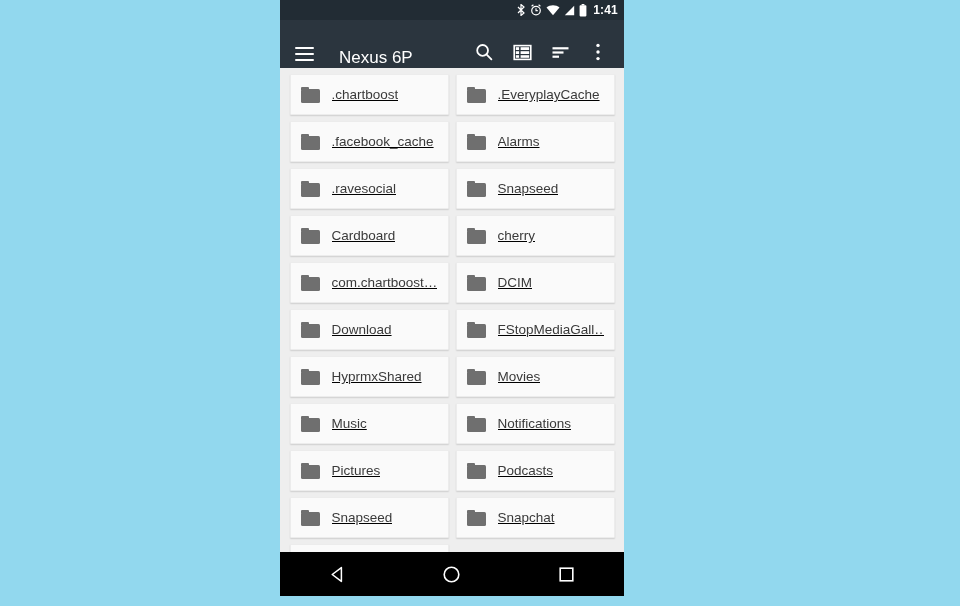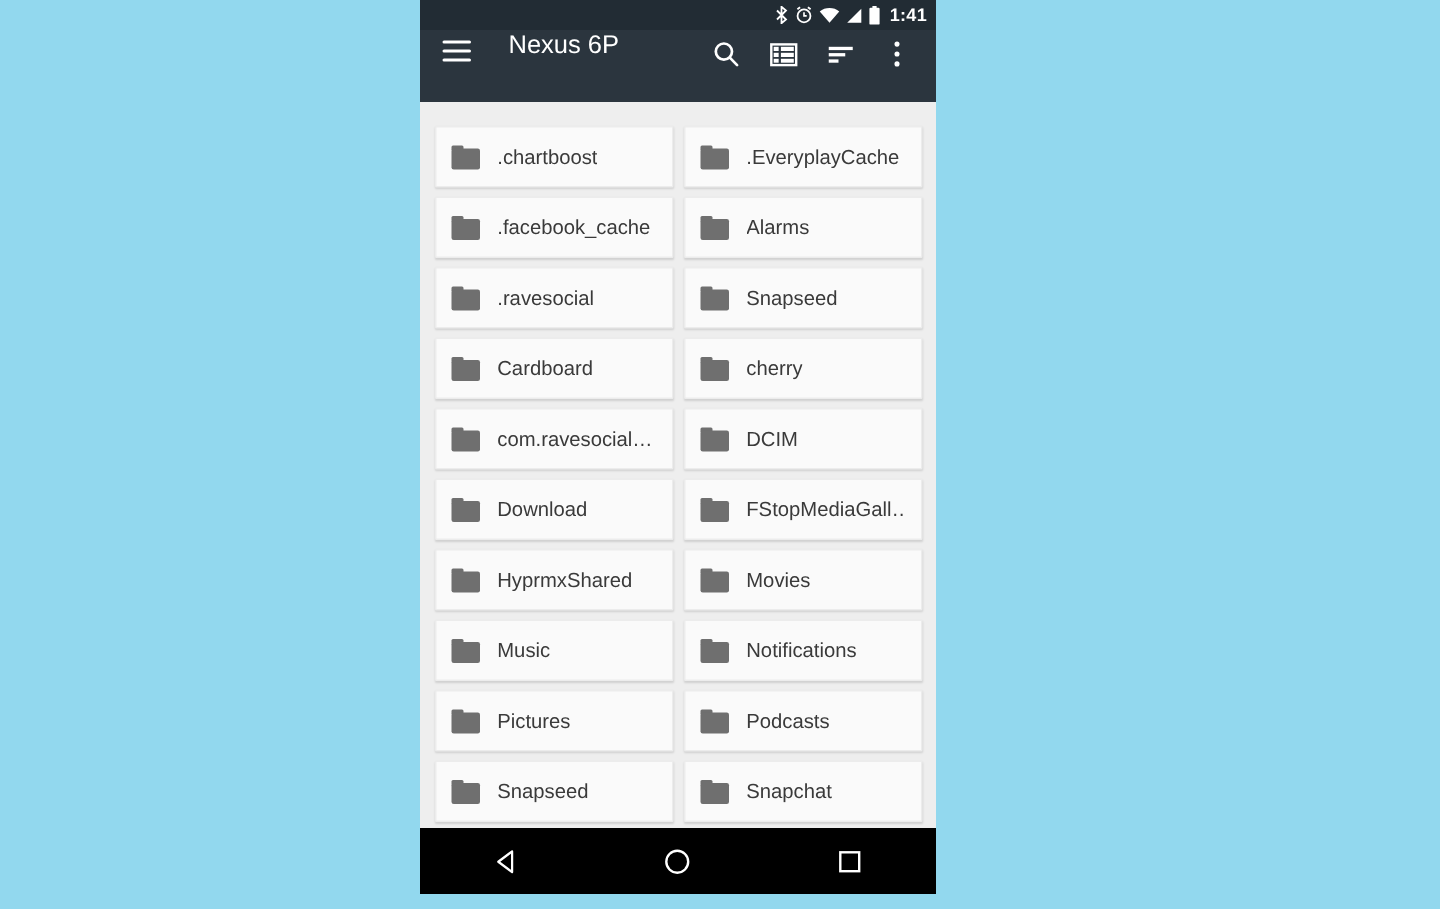--- a/index.html
+++ b/index.html
@@ -51,21 +51,21 @@
     font-weight: bold;
     margin-left: 6px;
     letter-spacing: 0.2px;
   }
 
   
   #app-bar {
     height: 48px;
     background: #2b353e;
     display: flex;
-    align-items: flex-start;
+    align-items: flex-end;
     padding: 0 10px;
     flex: 0 0 auto;
   }
   #hamburger-button {
     width: 28px;
     height: 28px;
     display: flex;
     flex-direction: column;
     justify-content: center;
     align-items: center;
@@ -95,26 +95,27 @@
     justify-content: center;
     cursor: pointer;
     flex: 0 0 auto;
     margin-left: 6px;
   }
 
   
   #file-grid {
     flex: 1 1 auto;
     background: #eeeeee;
-    padding: 16px 6px 0 6px;
+    padding: 6px 6px 0 6px;
     display: flex;
     flex-wrap: wrap;
     align-content: flex-start;
     overflow: hidden;
     box-sizing: border-box;
+    text-decoration: underline;
   }
   .file-tile {
     box-sizing: border-box;
     width: calc(50% - 7px);
     height: 41px;
     background: #fafafa;
     margin: 0 3.5px 6px 3.5px;
     border: 1px solid #ececec;
     border-radius: 1px;
     box-shadow: 0 1px 1.5px rgba(0,0,0,0.13);
@@ -311,21 +312,21 @@
           <span class="tab"></span>
           <span class="body"></span>
         </span>
         <span class="file-name">cherry</span>
       </div>
       <div class="file-tile">
         <span class="folder-icon">
           <span class="tab"></span>
           <span class="body"></span>
         </span>
-        <span class="file-name">com.ravesocial…</span>
+        <span class="file-name">com.chartboost…</span>
       </div>
       <div class="file-tile">
         <span class="folder-icon">
           <span class="tab"></span>
           <span class="body"></span>
         </span>
         <span class="file-name">DCIM</span>
       </div>
       <div class="file-tile">
         <span class="folder-icon">

